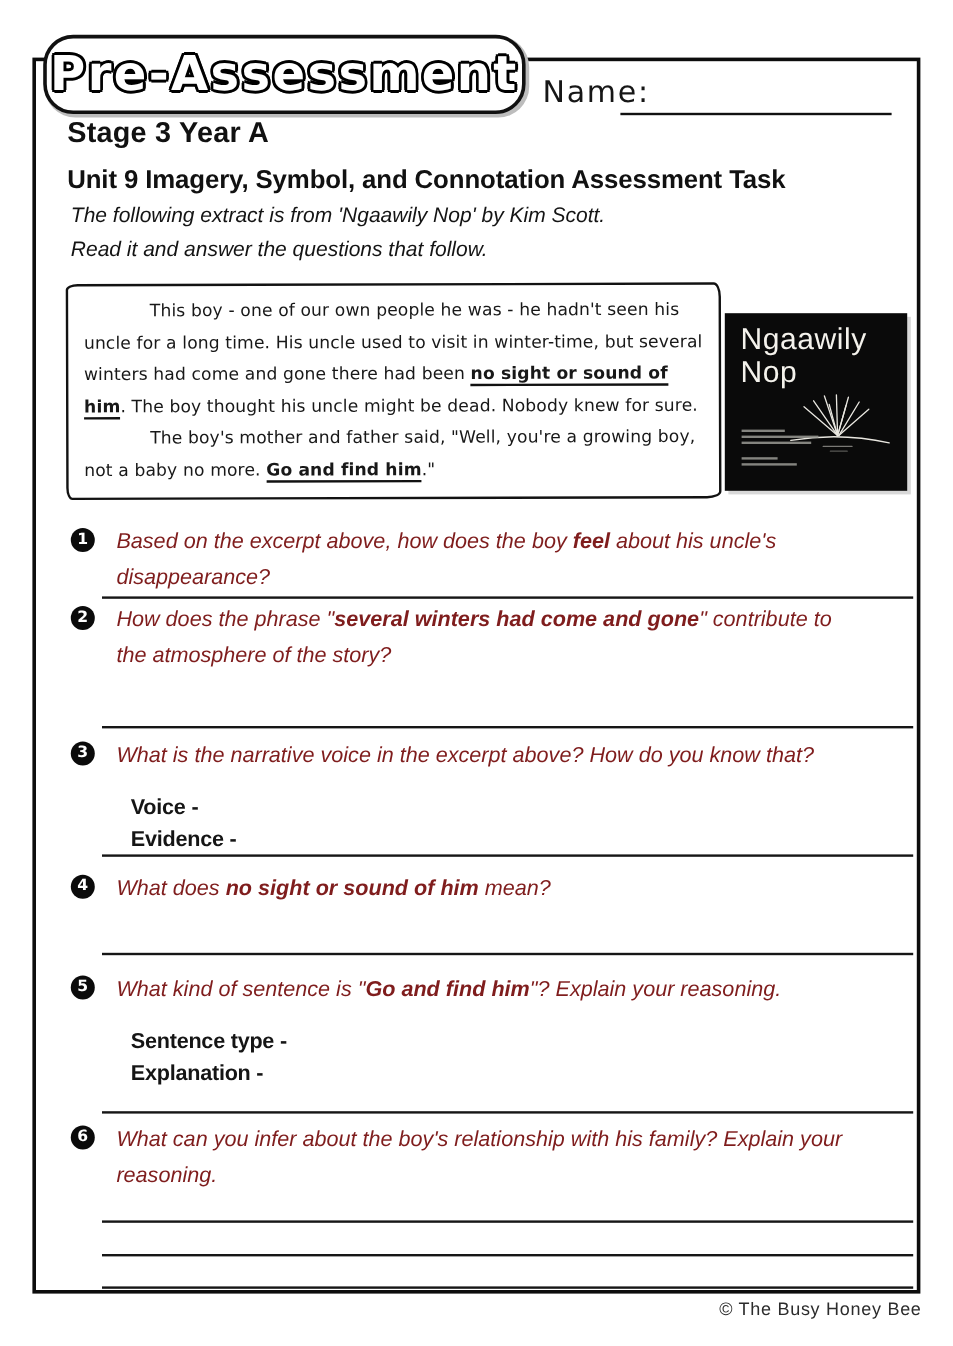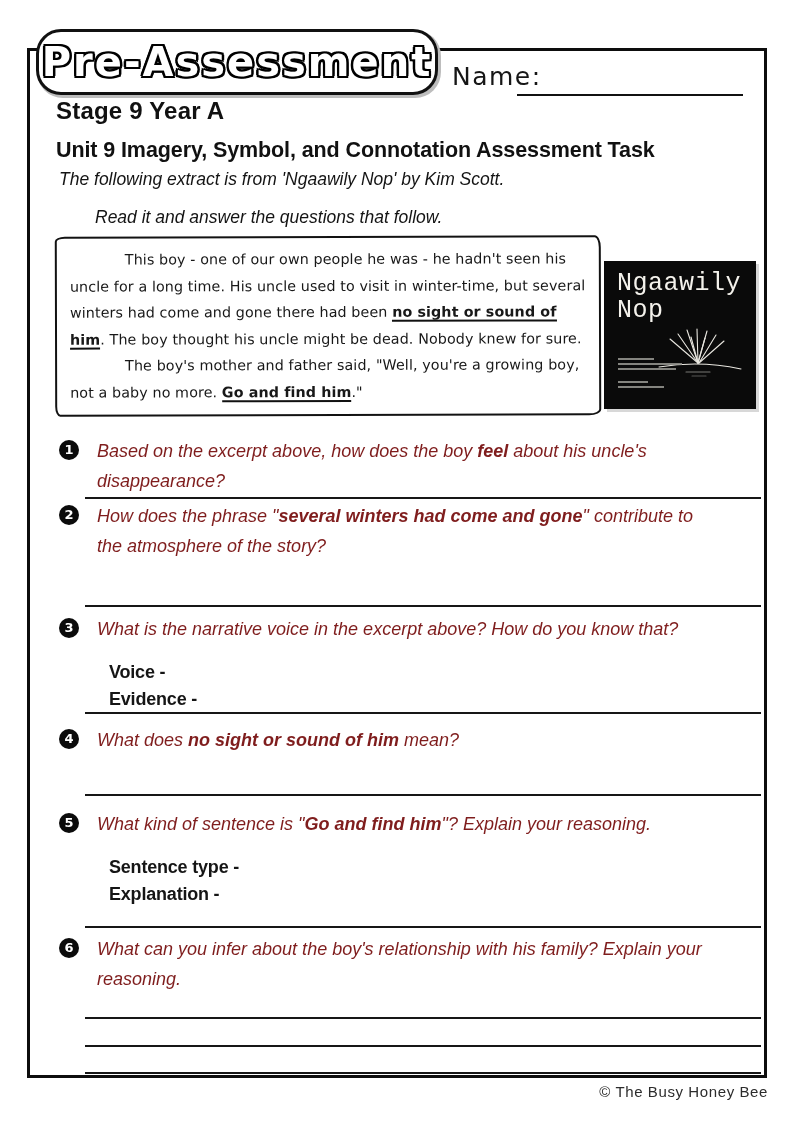--- a/index.html
+++ b/index.html
@@ -41,41 +41,41 @@
     font-weight:bold;font-size:24px;letter-spacing:0.2px;margin:0;
   }
   .unit-title{
     left:56px;top:138px;font-family:"Liberation Sans",sans-serif;
     font-weight:bold;font-size:21.5px;letter-spacing:-0.1px;margin:0;white-space:nowrap;
   }
   .instr{
     left:59px;font-family:"Liberation Sans",sans-serif;font-style:italic;
     font-size:17.5px;margin:0;color:#141414;text-align:center;
   }
-  .instr-1{top:169px;} .instr-2{top:207px;margin-left:36px;}
+  .instr-1{top:169px;} .instr-2{top:197px;}
 
   
   .extract-box{
     left:55px;top:236px;width:546px;min-height:175px;box-sizing:border-box;
     border:2.5px solid #121212;border-radius:10px 6px 12px 5px/5px 12px 6px 10px;
     padding:8px 13px 9px 13px;background:#fff;transform:rotate(-0.15deg);
   }
   .extract-para{
     margin:0;text-indent:55px;font-family:"DejaVu Sans",sans-serif;
     font-size:14.3px;line-height:26.5px;letter-spacing:0.1px;color:#181818;
   }
   .seg-u{border-bottom:2px solid #111;padding-bottom:0px;}
 
   
   .book-cover{
     left:604px;top:261px;width:152px;height:148px;background:#0a0a0a;
     box-shadow:3px 3px 0 #d8d8d8;overflow:hidden;
   }
   .cover-title{
-    position:absolute;left:13px;top:9px;font-family:Liberation Mono, monospace;
+    position:absolute;left:13px;top:9px;font-family:Liberation Sans, sans-serif;
     font-size:25px;line-height:1.08;color:#f4f2ec;letter-spacing:0.5px;
   }
   .cover-art{position:absolute;left:52px;top:66px;}
   .credit-bar{position:absolute;height:2px;background:#9a9a94;opacity:0.85;}
 
   
   .q-circle{
     width:20px;height:20px;border-radius:50%;background:#0b0b0b;color:#fff;
     font-family:"DejaVu Sans",sans-serif;font-weight:bold;font-size:13px;
     line-height:20px;text-align:center;
@@ -102,21 +102,21 @@
 
   <div class="abs page-border"></div>
 
   <div class="abs badge">
     <span class="badge-text">Pre-Assessment</span>
   </div>
 
   <span class="abs name-label">Name:</span>
   <span class="abs name-line"></span>
 
-  <h1 class="abs stage">Stage 9 Year A</h1>
+  <h1 class="abs stage">Stage 3 Year A</h1>
   <h2 class="abs unit-title">Unit 9 Imagery, Symbol, and Connotation Assessment Task</h2>
 
   <p class="abs instr instr-1">The following extract is from 'Ngaawily Nop' by Kim Scott.</p>
   <p class="abs instr instr-2">Read it and answer the questions that follow.</p>
 
   <div class="abs extract-box" id="extractBox">
       <p class="extract-para"><span>This boy - one of our own people he was - he hadn't seen his uncle for a long time.  His uncle used to visit in winter-time, but several winters had come and gone there had been </span><span class="seg-u" style="font-weight: bold;">no sight or sound of him</span><span>.  The boy thought his uncle might be dead.  Nobody knew for sure.</span></p>
       <p class="extract-para"><span>The boy's mother and father said, "Well, you're a growing boy, not a baby no more.  </span><span class="seg-u" style="font-weight: bold;">Go and find him</span><span>."</span></p>
     </div>
 

